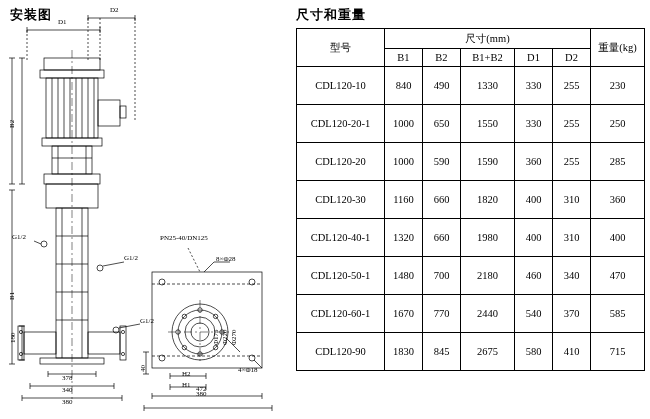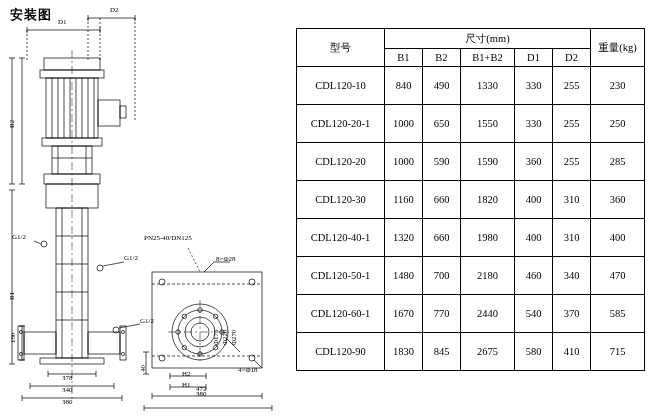--- a/index.html
+++ b/index.html
@@ -227,38 +227,39 @@
       </g>
     </svg>
 
     <div class="dlabel" style="left:110px;top:6px;">D2</div>
     <div class="dlabel" style="left:58px;top:18px;">D1</div>
     <div class="vlabel" style="left:8px;top:128px;">B2</div>
     <div class="vlabel" style="left:8px;top:300px;">B1</div>
     <div class="dlabel" style="left:12px;top:233px;">G1/2</div>
     <div class="dlabel" style="left:124px;top:254px;">G1/2</div>
     <div class="dlabel" style="left:140px;top:317px;">G1/2</div>
-    <div class="dlabel" style="left:144px;top:234px;">PN25-40/DN125</div>
+    <div class="dlabel" style="left:160px;top:234px;">PN25-40/DN125</div>
     <div class="dlabel" style="left:216px;top:255px;">8×Φ28</div>
     <div class="vlabel" style="left:212px;top:345px;">Φ175</div>
     <div class="vlabel" style="left:221px;top:345px;">Φ220</div>
     <div class="vlabel" style="left:230px;top:345px;">Φ270</div>
     <div class="dlabel" style="left:238px;top:366px;">4×Φ18</div>
     <div class="vlabel" style="left:9px;top:343px;">180</div>
     <div class="dlabel" style="left:62px;top:374px;">378</div>
     <div class="dlabel" style="left:62px;top:386px;">340</div>
     <div class="dlabel" style="left:62px;top:398px;">380</div>
     <div class="vlabel" style="left:139px;top:372px;">40</div>
     <div class="dlabel" style="left:182px;top:370px;">H2</div>
     <div class="dlabel" style="left:182px;top:381px;">H1</div>
     <div class="dlabel" style="left:196px;top:390px;">380</div>
     <div class="dlabel" style="left:196px;top:385px;">472</div>
   </div>
 
   <div class="right">
+    <div class="right-title">尺寸和重量</div>
 
     <table class="spec">
       <colgroup>
         <col class="c-model">
           <col class="c-b1">
           <col class="c-b2">
           <col class="c-sum">
           <col class="c-d1">
           <col class="c-d2">
           <col class="c-w">

